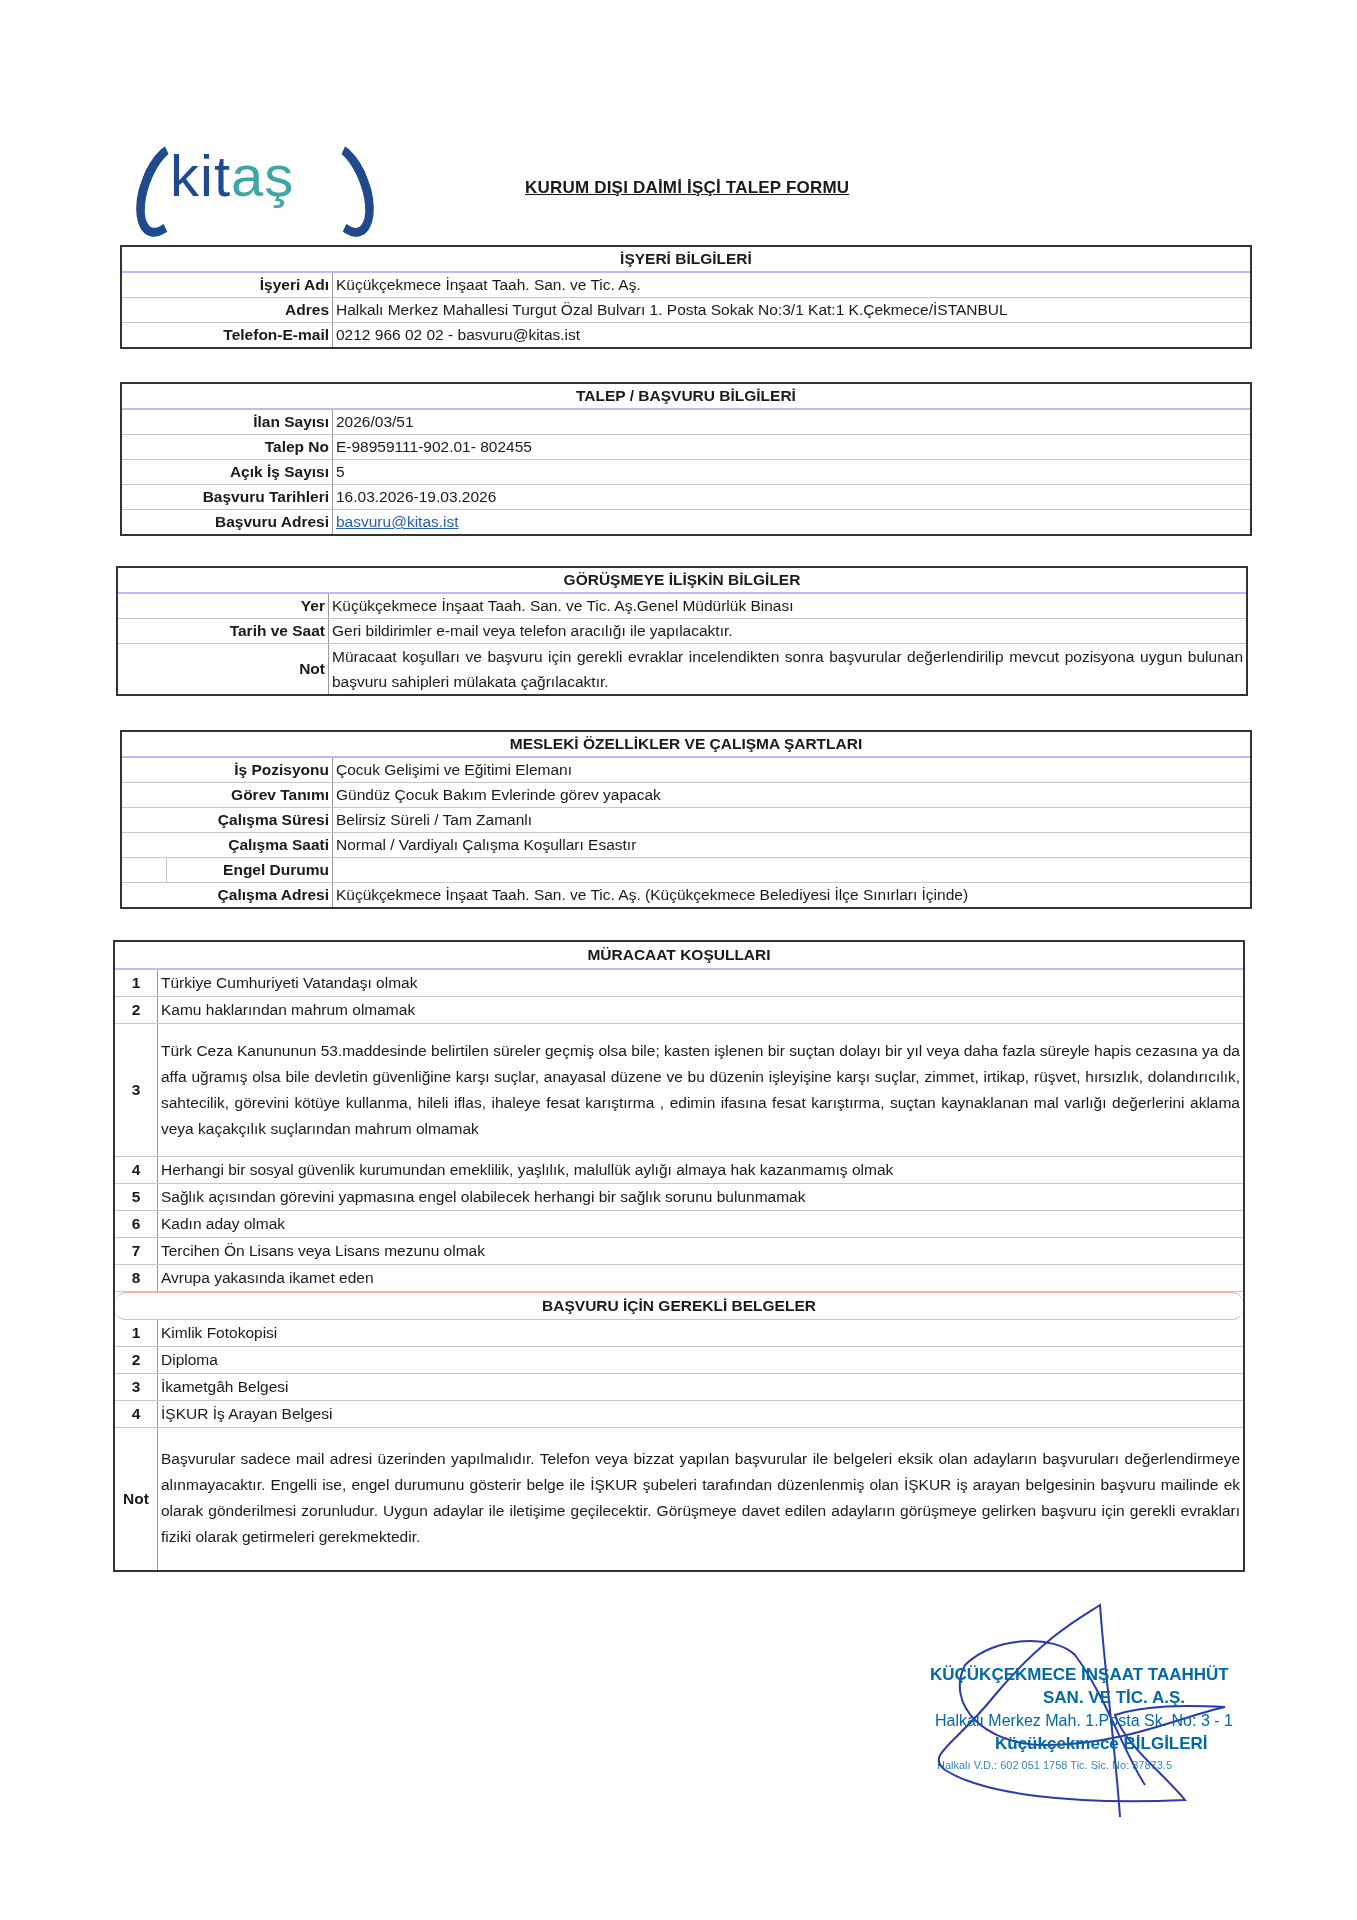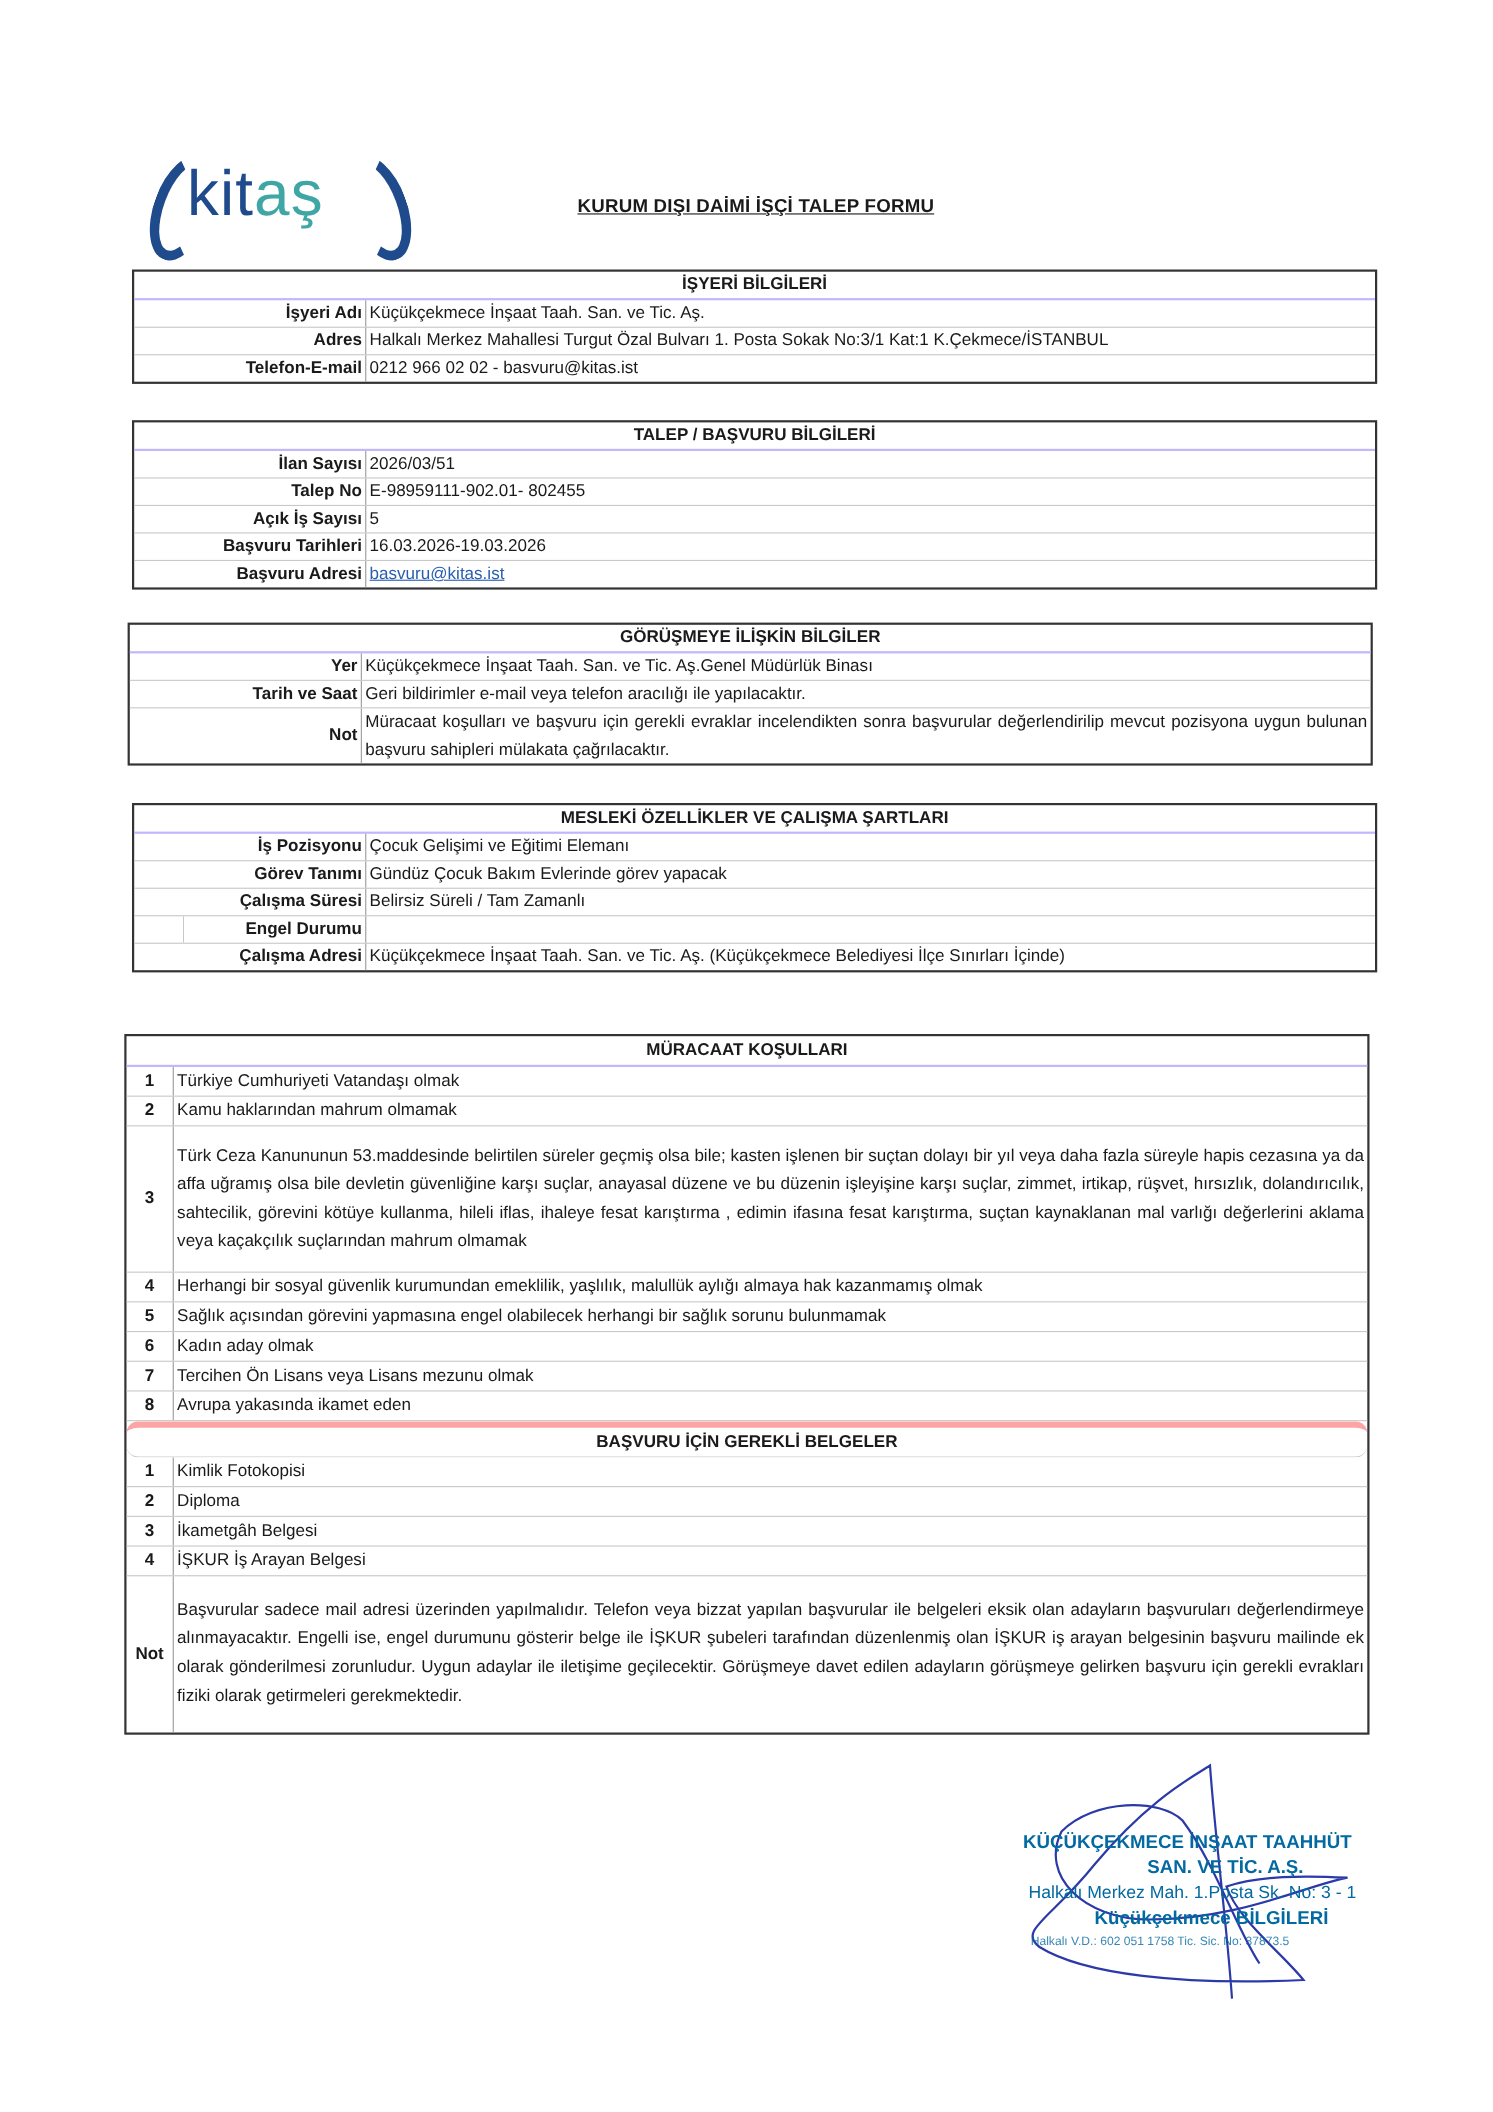--- a/index.html
+++ b/index.html
@@ -115,20 +115,24 @@
   </div>
   <div class="row">
     <div class="lbl">Görev Tanımı</div>
     <div class="val">Gündüz Çocuk Bakım Evlerinde görev yapacak</div>
   </div>
   <div class="row">
     <div class="lbl">Çalışma Süresi</div>
     <div class="val">Belirsiz Süreli / Tam Zamanlı</div>
   </div>
   <div class="row">
+    <div class="lbl">Çalışma Saati</div>
+    <div class="val">Normal / Vardiyalı Çalışma Koşulları Esastır</div>
+  </div>
+  <div class="row">
     <div class="lbl" style="background:linear-gradient(to right, transparent 44px, #c8c8c8 44px, #c8c8c8 45px, transparent 45px);">Engel Durumu</div>
   </div>
   <div class="row">
     <div class="lbl">Çalışma Adresi</div>
     <div class="val">Küçükçekmece İnşaat Taah. San. ve Tic. Aş. (Küçükçekmece Belediyesi İlçe Sınırları İçinde)</div>
   </div>
 </div>
 
 <div class="tbl" style="left:113px; top:940px; width:1132px;">
   <div class="hdr" style="height:26px; line-height:26px;">MÜRACAAT KOŞULLARI</div>
@@ -159,21 +163,21 @@
   </div>
   <div class="nrow">
     <div class="num">7</div>
     <div class="ntext">Tercihen Ön Lisans veya Lisans mezunu olmak</div>
   </div>
   <div class="nrow">
     <div class="num">8</div>
     <div class="ntext">Avrupa yakasında ikamet eden</div>
   </div>
 
-  <div class="sub-hdr" style="border-top:6px solid #fca5a5;border-radius:11px;">BAŞVURU İÇİN GEREKLİ BELGELER</div>
+  <div class="sub-hdr" style="border-top:1px solid #fca5a5;border-radius:11px;">BAŞVURU İÇİN GEREKLİ BELGELER</div>
 
   <div class="nrow">
     <div class="num">1</div>
     <div class="ntext">Kimlik Fotokopisi</div>
   </div>
   <div class="nrow">
     <div class="num">2</div>
     <div class="ntext">Diploma</div>
   </div>
   <div class="nrow">

